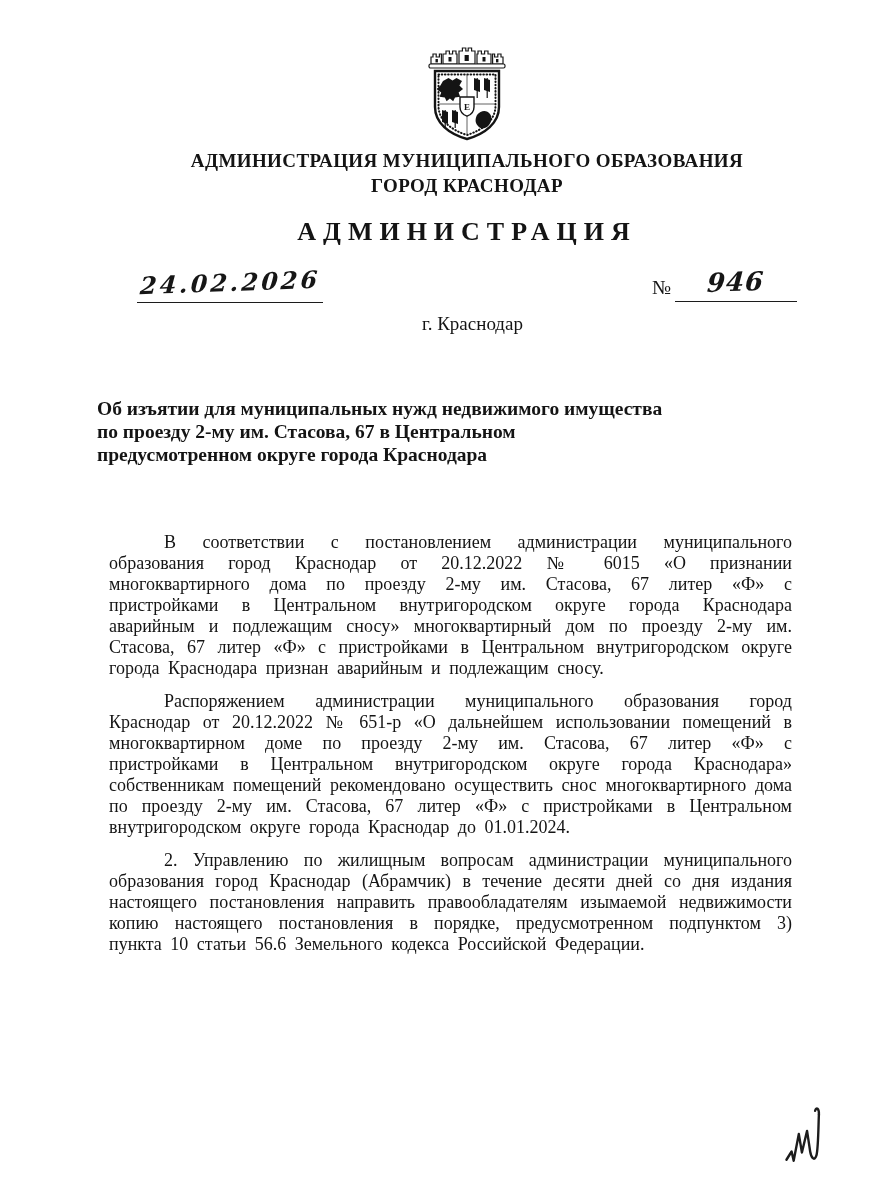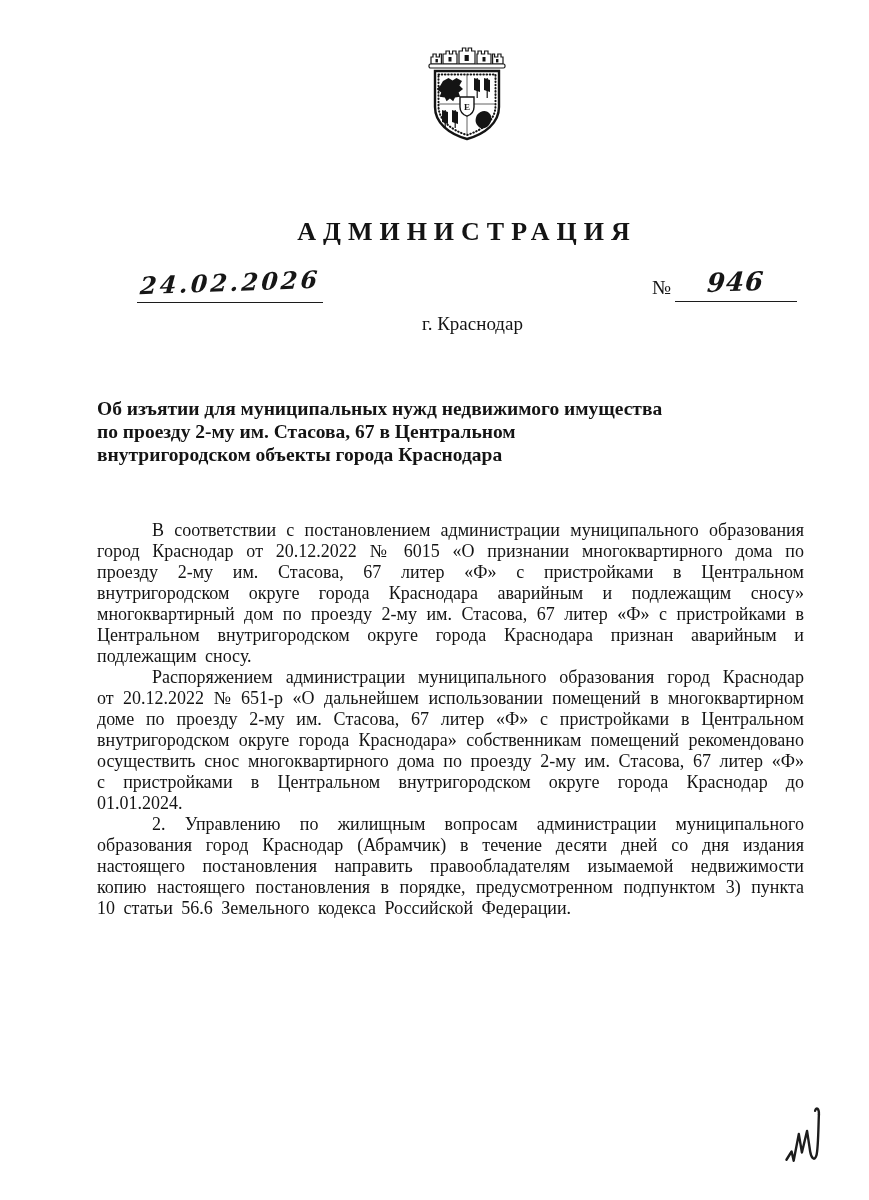--- a/index.html
+++ b/index.html
@@ -53,21 +53,21 @@
   
   .title{
     position:absolute;top:397px;left:97px;width:706px;
     text-align:left;font-weight:bold;font-size:19.5px;line-height:23px;
   }
   
   .body-text{
     position:absolute;top:520px;left:97px;width:707px;
     font-size:18px;line-height:21px;text-align:justify;word-spacing:4px;
   }
-  .body-text p{margin:0;text-indent:55px;}
+  .body-text p{margin:12px;text-indent:55px;}
   
   .sig{position:absolute;left:784px;top:1102px;width:42px;height:66px;}
 </style>
 </head>
 <body>
 
 <div class="page">
 
   <svg class="arms" viewBox="0 0 80 94" aria-hidden="true">
     <g stroke="#1a1a1a" stroke-width="1.2" fill="#ffffff">
@@ -107,40 +107,44 @@
       <path d="M17.6 63 v18 h1.2 v-18 Z"></path>
       <path d="M27.6 63 v18 h1.2 v-18 Z"></path>
     </g>
 
     <path d="M50 68 c4 -5 10 -5 13 -1 c3 4 1 10 -3 13 c-3 2 -7 2 -9 -1 c-3 -3 -3 -7 -1 -11 Z" fill="#141414"></path>
 
     <path d="M33 50 h14 v10 c0 5.2 -4.2 8.2 -7 9.2 c-2.8 -1 -7 -4 -7 -9.2 Z" fill="#ffffff" stroke="#141414" stroke-width="1.4"></path>
     <text x="40" y="63" font-family="Liberation Serif, serif" font-size="9" font-weight="bold" fill="#141414" text-anchor="middle">Е</text>
   </svg>
 
+  <div class="org">
+    <div>АДМИНИСТРАЦИЯ МУНИЦИПАЛЬНОГО ОБРАЗОВАНИЯ</div>
+    <div>ГОРОД КРАСНОДАР</div>
+  </div>
 
   <div class="doctype">АДМИНИСТРАЦИЯ</div>
 
   <div class="date-box">
     <span class="hand">24.02.2026</span>
   </div>
 
   <div class="num-box">
     <span class="num-label">№</span>
     <span class="num-line">
       <span class="hand">946</span>
     </span>
   </div>
 
   <div class="city">г. Краснодар</div>
 
   <div class="title">
     <div>Об изъятии для муниципальных нужд недвижимого имущества</div>
     <div>по проезду 2-му им. Стасова, 67 в Центральном</div>
-    <div>внутригородском объекты города Краснодара</div>
+    <div>предусмотренном округе города Краснодара</div>
   </div>
 
   <div class="body-text">
     <p>В соответствии с постановлением администрации муниципального образования город Краснодар от 20.12.2022 № 6015 «О признании многоквартирного дома по проезду 2-му им. Стасова, 67 литер «Ф» с пристройками в Центральном внутригородском округе города Краснодара аварийным и подлежащим сносу» многоквартирный дом по проезду 2-му им. Стасова, 67 литер «Ф» с пристройками в Центральном внутригородском округе города Краснодара признан аварийным и подлежащим сносу.</p>
     <p>Распоряжением администрации муниципального образования город Краснодар от 20.12.2022 № 651-р «О дальнейшем использовании помещений в многоквартирном доме по проезду 2-му им. Стасова, 67 литер «Ф» с пристройками в Центральном внутригородском округе города Краснодара» собственникам помещений рекомендовано осуществить снос многоквартирного дома по проезду 2-му им. Стасова, 67 литер «Ф» с пристройками в Центральном внутригородском округе города Краснодар до 01.01.2024.</p>
     <p>2. Управлению по жилищным вопросам администрации муниципального образования город Краснодар (Абрамчик) в течение десяти дней со дня издания настоящего постановления направить правообладателям изымаемой недвижимости копию настоящего постановления в порядке, предусмотренном подпунктом 3) пункта 10 статьи 56.6 Земельного кодекса Российской Федерации.</p>
   </div>
 
   <svg class="sig" viewBox="0 0 40 64" aria-hidden="true">
     <g fill="none" stroke="#1c1c1c" stroke-width="2.3" stroke-linecap="round" stroke-linejoin="round">

